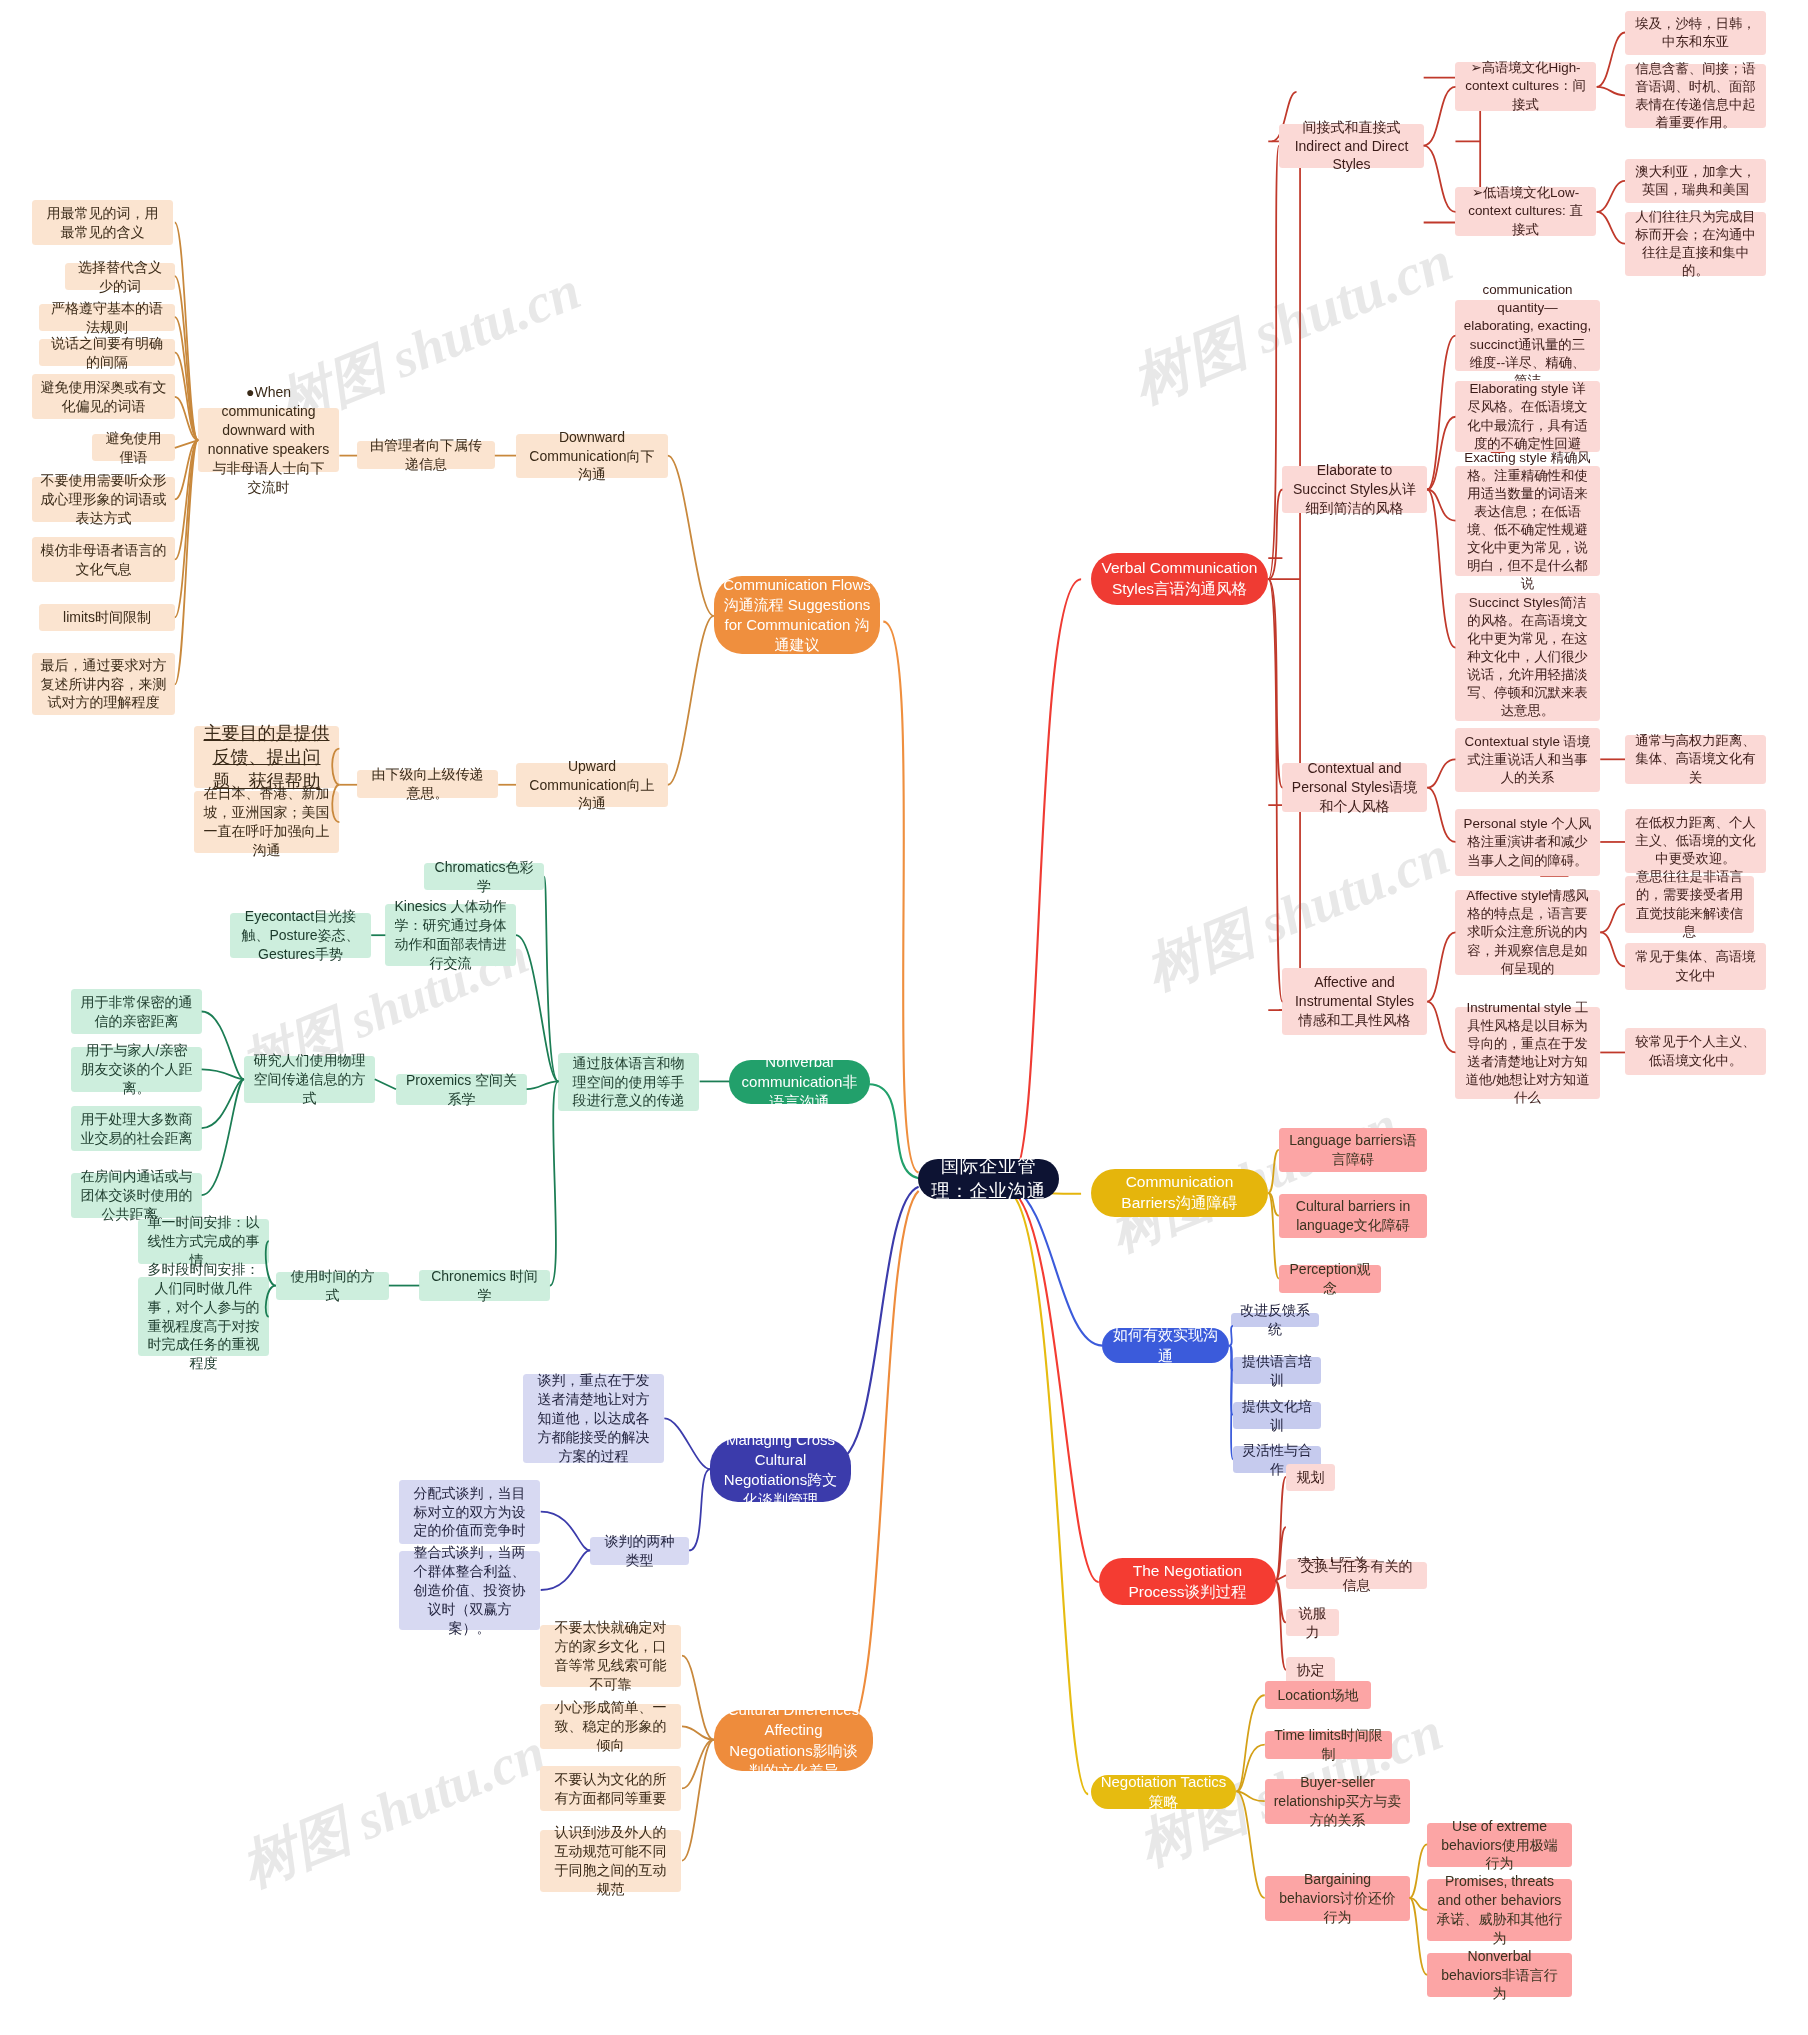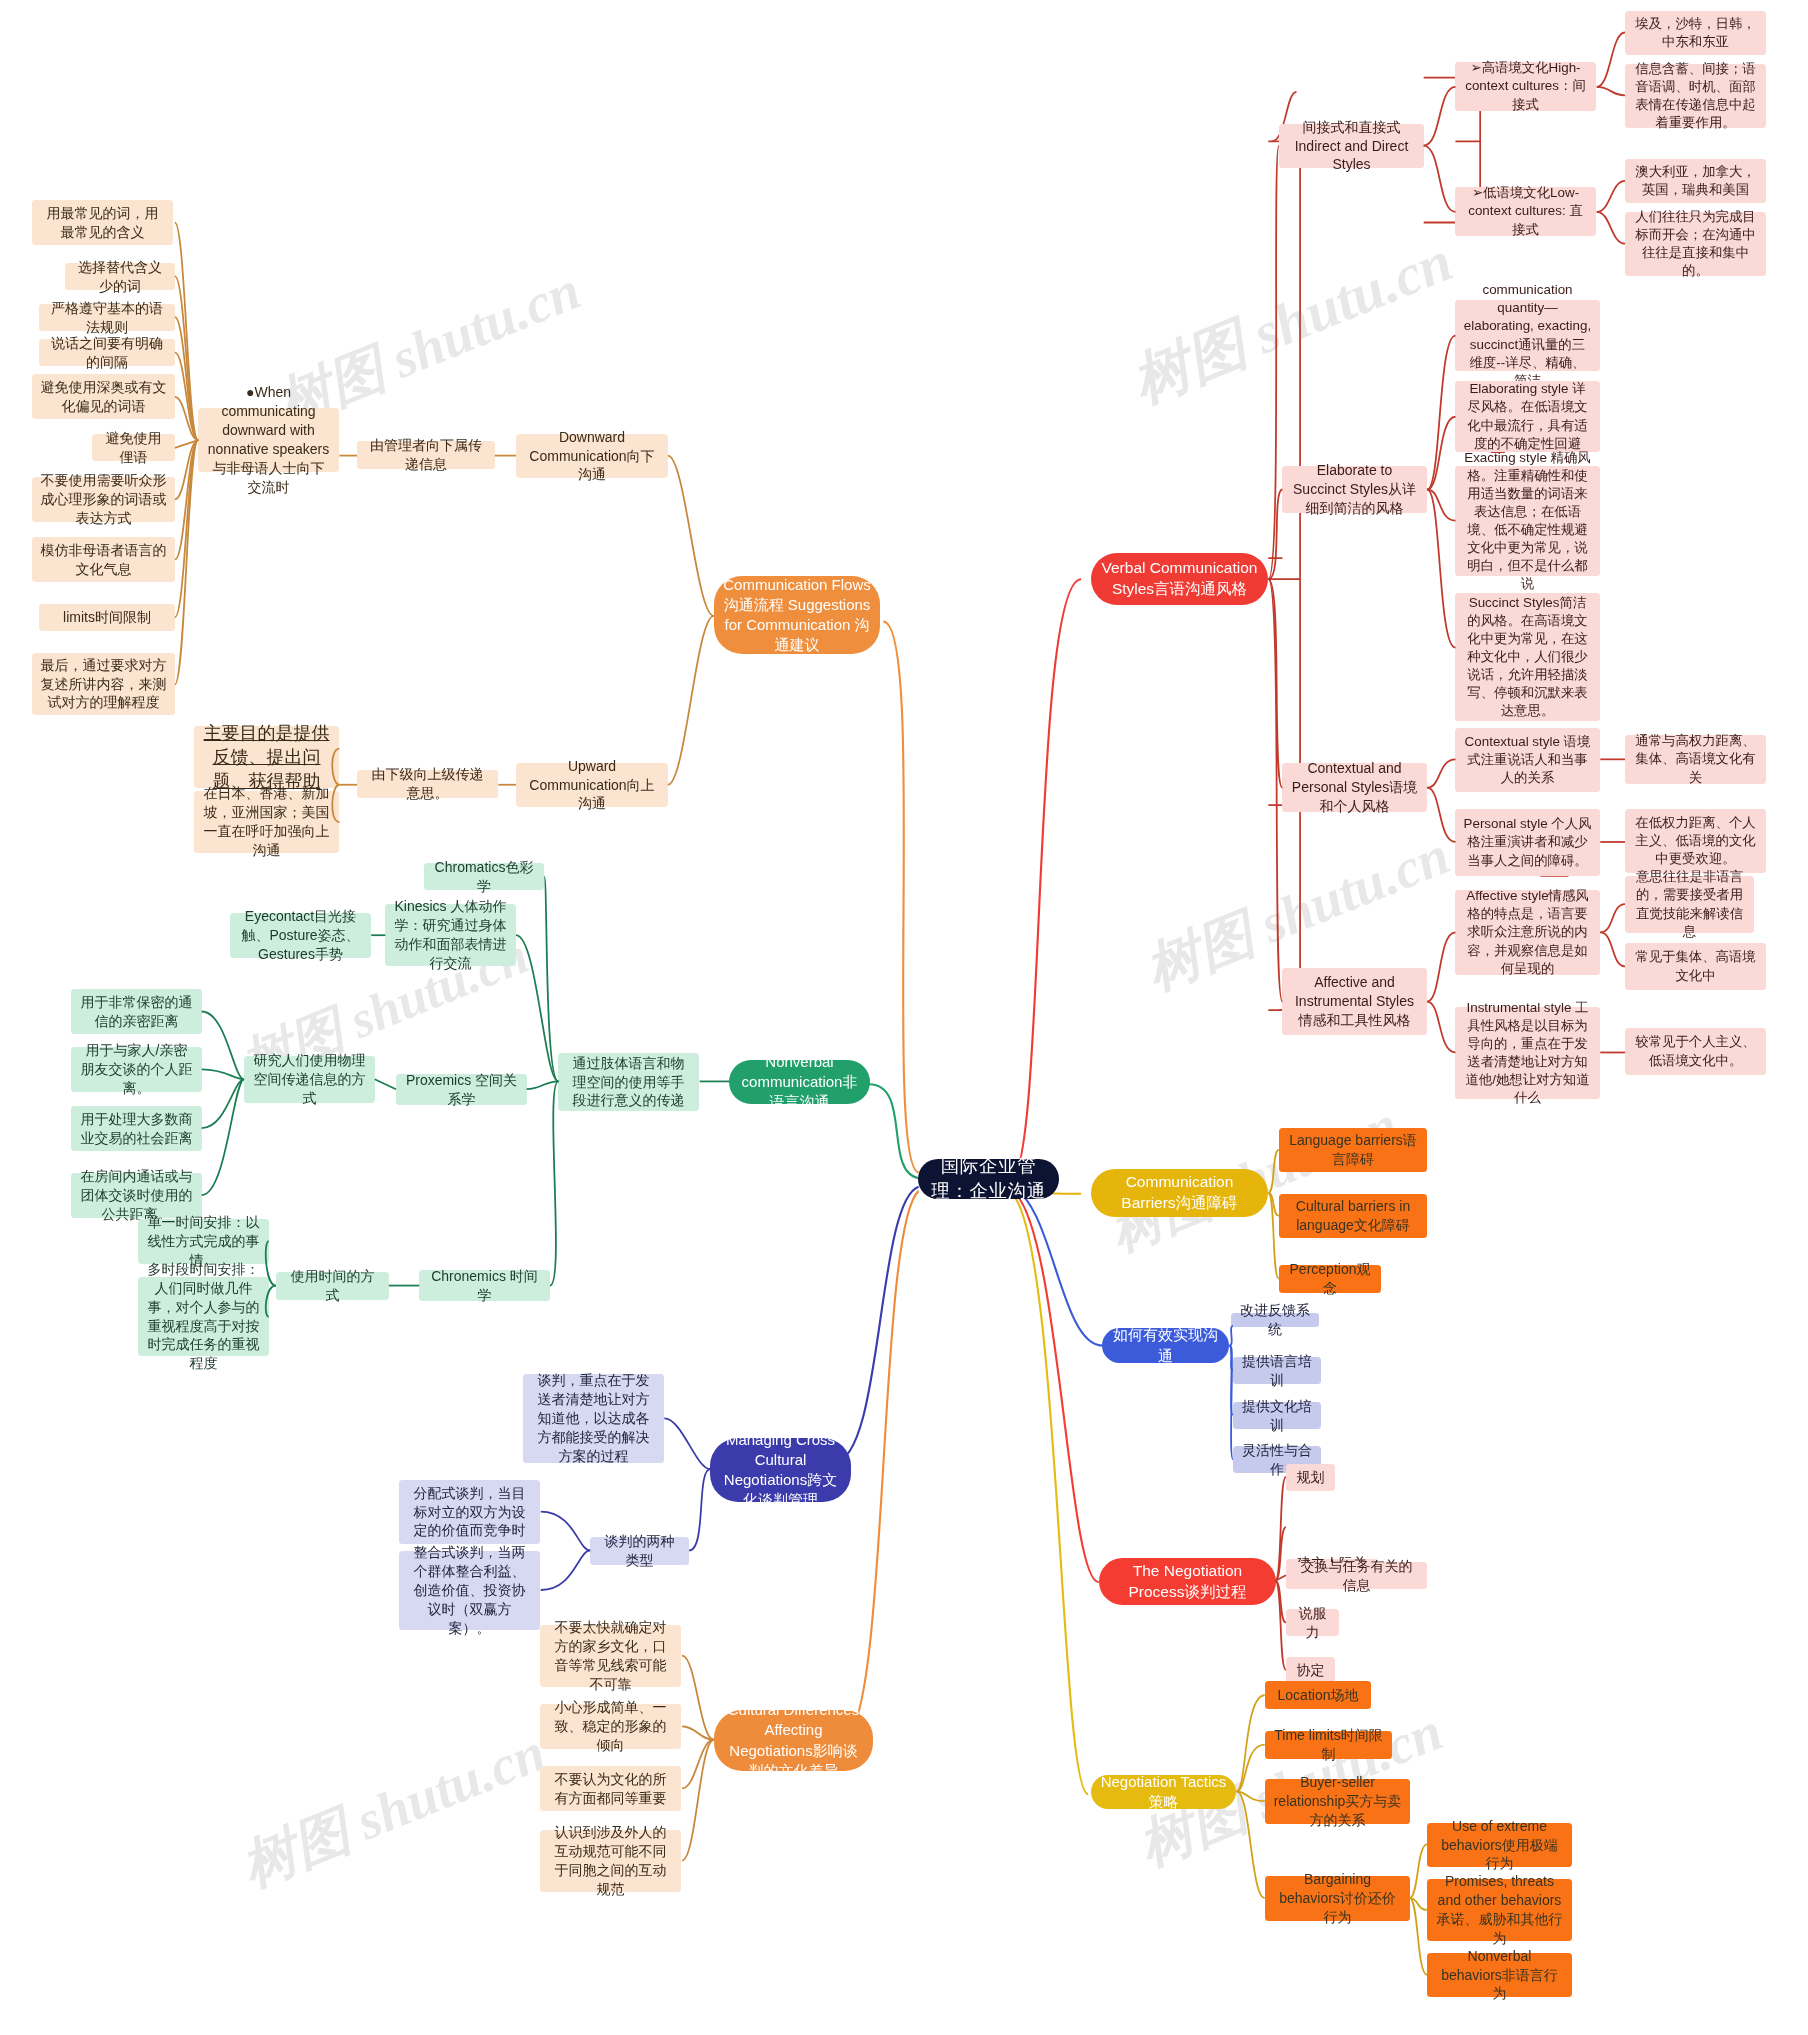--- a/index.html
+++ b/index.html
@@ -19,21 +19,21 @@
   .cap-red2{background:#f43c32;}
   .cap-gold2{background:#e6bb10;}
   .cap-orange{background:#ef8f3e;}
   .cap-green{background:#22a06b;}
   .cap-indigo{background:#3b3bab;}
   .cap-orange2{background:#ee8c3c;}
 
   
   .box{border-radius:3.5px;font-size:15px;color:#1d1d1d;}
   .pink{background:#fbd9d6;color:#3a1b18;}
-  .cream{background:#f97316;color:#3a3320;}
+  .cream{background:#fca5a5;color:#3a3320;}
   .lav{background:#d7d9f2;color:#23243f;}
   .lav2{background:#c6cbee;color:#23243f;}
   .peach{background:#fbe4d0;color:#3a2a18;}
   .mint{background:#cdeedd;color:#1b3a2b;}
 
   .wm{position:absolute;color:rgba(120,120,120,.17);font-family:"Liberation Serif","DejaVu Serif",serif;font-style:italic;font-weight:bold;white-space:nowrap;pointer-events:none;user-select:none;}
 </style>
 </head>
 <body>
 

